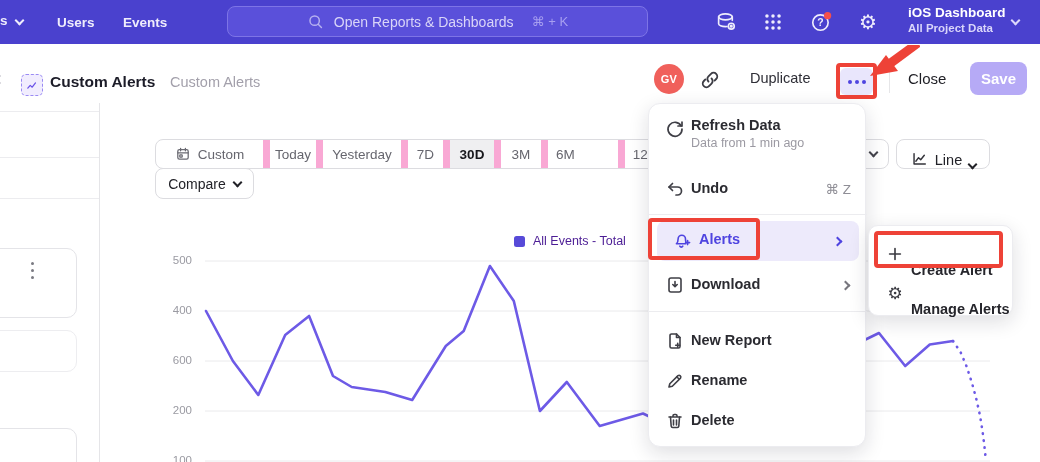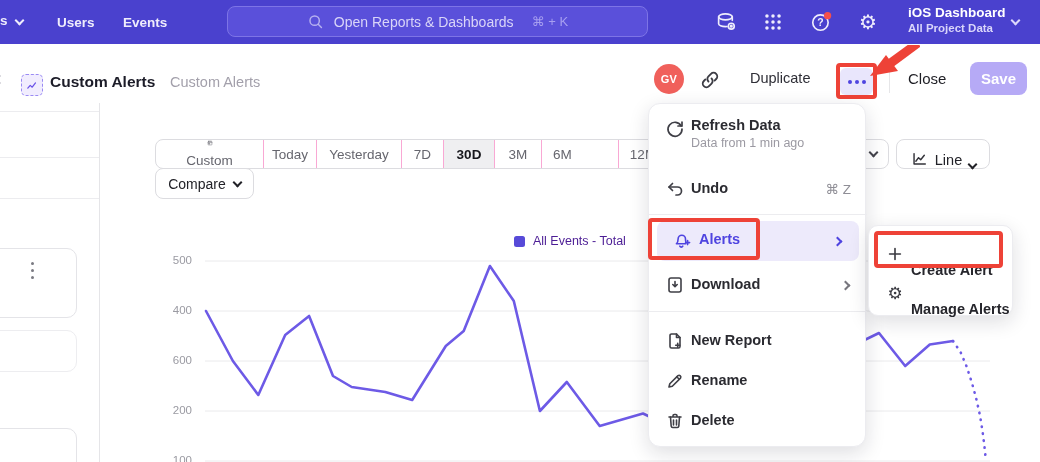--- a/index.html
+++ b/index.html
@@ -49,22 +49,22 @@
 
   
   .leftpanel { position:absolute; left:0; top:103px; width:100px; height:359px; background:#fff; border-right:1px solid #e5e5e8; z-index:5; }
   .lp-line { position:absolute; left:0; width:99px; height:1px; background:#ececef; }
   .lp-card { position:absolute; left:-22px; width:99px; background:#fff; border:1px solid #e4e4e8; border-radius:10px; }
   .kebab { position:absolute; left:52px; top:13px; display:flex; flex-direction:column; gap:4px; cursor:pointer; }
   .kebab i { width:3px; height:3px; border-radius:50%; background:#7a7a82; }
 
   
   .rangebar { position:absolute; left:155px; top:139px; height:30px; display:flex; border:1px solid #dcdce0; border-radius:8px; background:#fff; overflow:hidden; z-index:6; }
-  .seg { display:flex; align-items:center; justify-content:center; gap:7px; font-size:13.5px; color:#66666e; border-left:1px solid #f9a8d4; cursor:pointer; }
-  .seg:first-child { border-left:none;flex-direction:column; }
+  .seg { display:flex; align-items:center; justify-content:center; gap:7px; font-size:13.5px; color:#66666e; border-left:7px solid #f9a8d4; cursor:pointer; }
+  .seg:first-child { border-left:none; }
   .seg.sel { background:#efeff1; color:#17171c; font-weight:700; }
   .seg svg { width:16px; height:16px; color:#6a6a72; }
   .compare-btn { position:absolute; left:155px; top:168px; width:99px; height:31px; border:1px solid #dcdce0; border-radius:8px; background:#fff; display:flex; align-items:center; justify-content:center; gap:8px; font-size:14px; font-weight:500; color:#222228; cursor:pointer; z-index:6; }
   .hidden-dd { position:absolute; left:848px; top:139px; width:41px; height:30px; border:1px solid #dcdce0; border-radius:8px; background:#fff; display:flex; align-items:center; justify-content:flex-end; padding-right:11px; color:#44444c; cursor:pointer; z-index:6; }
   .line-btn { position:absolute; left:896px; top:139px; width:94px; height:30px; border:1px solid #dcdce0; border-radius:8px; background:#fff; display:flex; align-items:flex-end; justify-content:center; gap:7px; font-size:14.5px; font-weight:500; color:#222228; cursor:pointer; z-index:6; }
   .line-btn svg { width:18px; height:18px; color:#33333a; }
 
   
   #chart-svg { position:absolute; left:0; top:0; width:1040px; height:462px; z-index:1; pointer-events:none; }
   .ylab { position:absolute; left:150px; width:42px; text-align:right; font-size:11.5px; color:#9a9aa2; z-index:2; }

